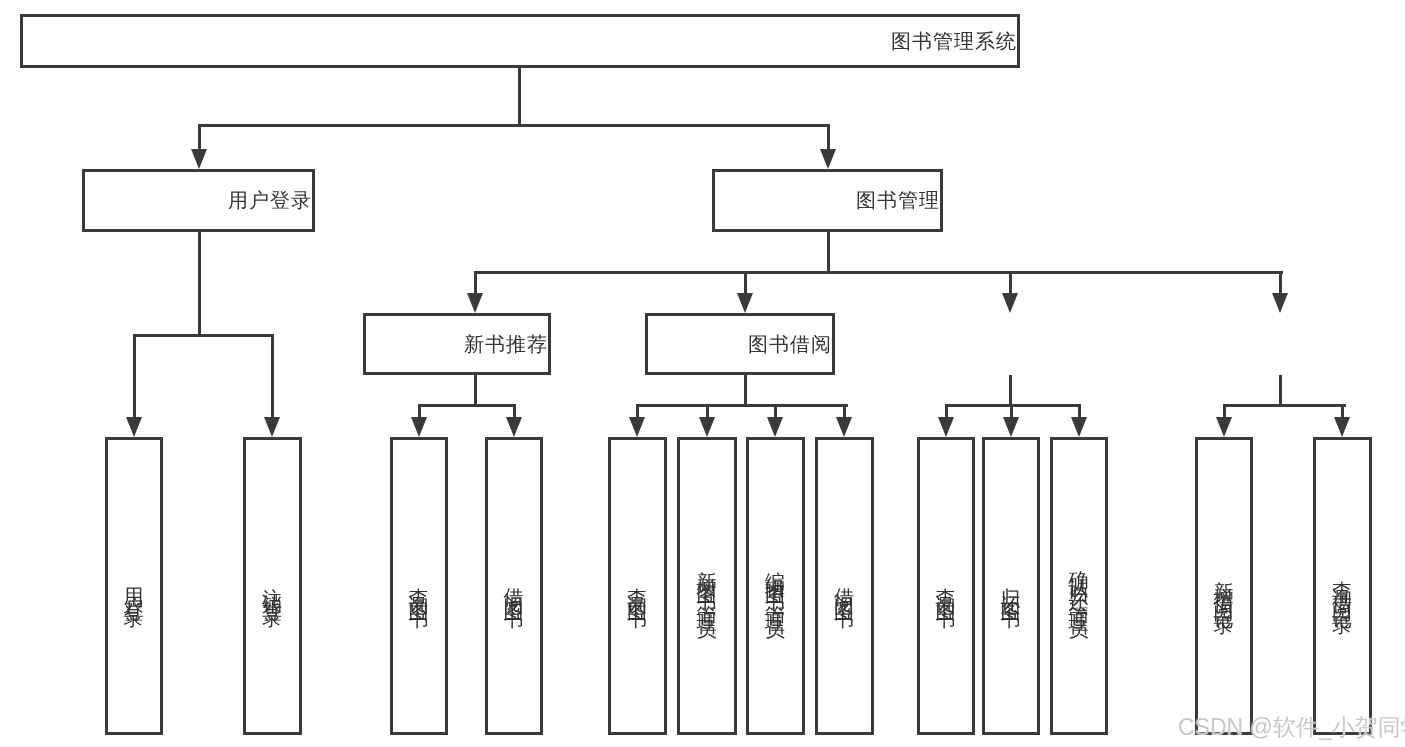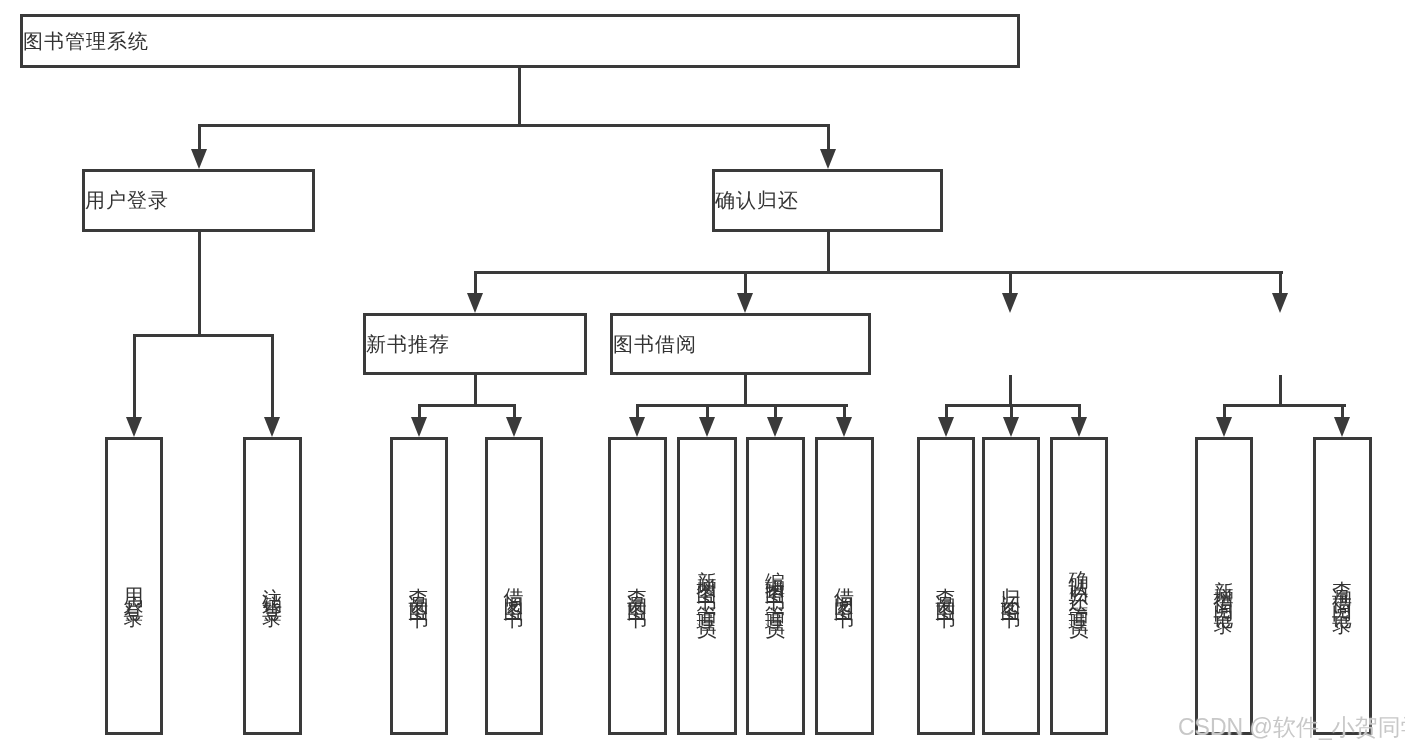--- a/index.html
+++ b/index.html
@@ -19,21 +19,21 @@
   .arr{
     position:absolute;width:0;height:0;
     border-left:8px solid transparent;
     border-right:8px solid transparent;
     border-top:20px solid var(--ink);
   }
   
   .hbox{
     position:absolute;box-sizing:border-box;
     border:3px solid var(--ink);background:var(--paper);
-    display:flex;align-items:center;justify-content:flex-start;
+    display:flex;align-items:center;justify-content:flex-end;
     font-size:20px;color:#333;letter-spacing:1px;
   }
   
   .vbox{
     position:absolute;box-sizing:border-box;
     border:3px solid var(--ink);background:var(--paper);
     display:flex;align-items:center;justify-content:center;
   }
   .vbox span{
     writing-mode:vertical-rl;
@@ -115,27 +115,27 @@
   <div class="arr" style="left:1334px;top:417px"></div>
 
   <div class="hbox" style="left:20px;top:14px;width:1000px;height:54px">
     <span>图书管理系统</span>
   </div>
 
   <div class="hbox" style="left:82px;top:169px;width:233px;height:63px">
     <span>用户登录</span>
   </div>
   <div class="hbox" style="left:712px;top:169px;width:231px;height:63px">
-    <span>确认归还</span>
+    <span>图书管理</span>
   </div>
 
-  <div class="hbox" style="left:363px;top:313px;width:224px;height:62px">
+  <div class="hbox" style="left:363px;top:313px;width:188px;height:62px">
     <span>新书推荐</span>
   </div>
-  <div class="hbox" style="left:610px;top:313px;width:261px;height:62px">
+  <div class="hbox" style="left:645px;top:313px;width:190px;height:62px">
     <span>图书借阅</span>
   </div>
 
   <div class="vbox" style="left:105px;top:437px;width:58px;height:298px">
     <span>用户登录</span>
   </div>
   <div class="vbox" style="left:243px;top:437px;width:59px;height:298px">
     <span>注销登录</span>
   </div>
 

